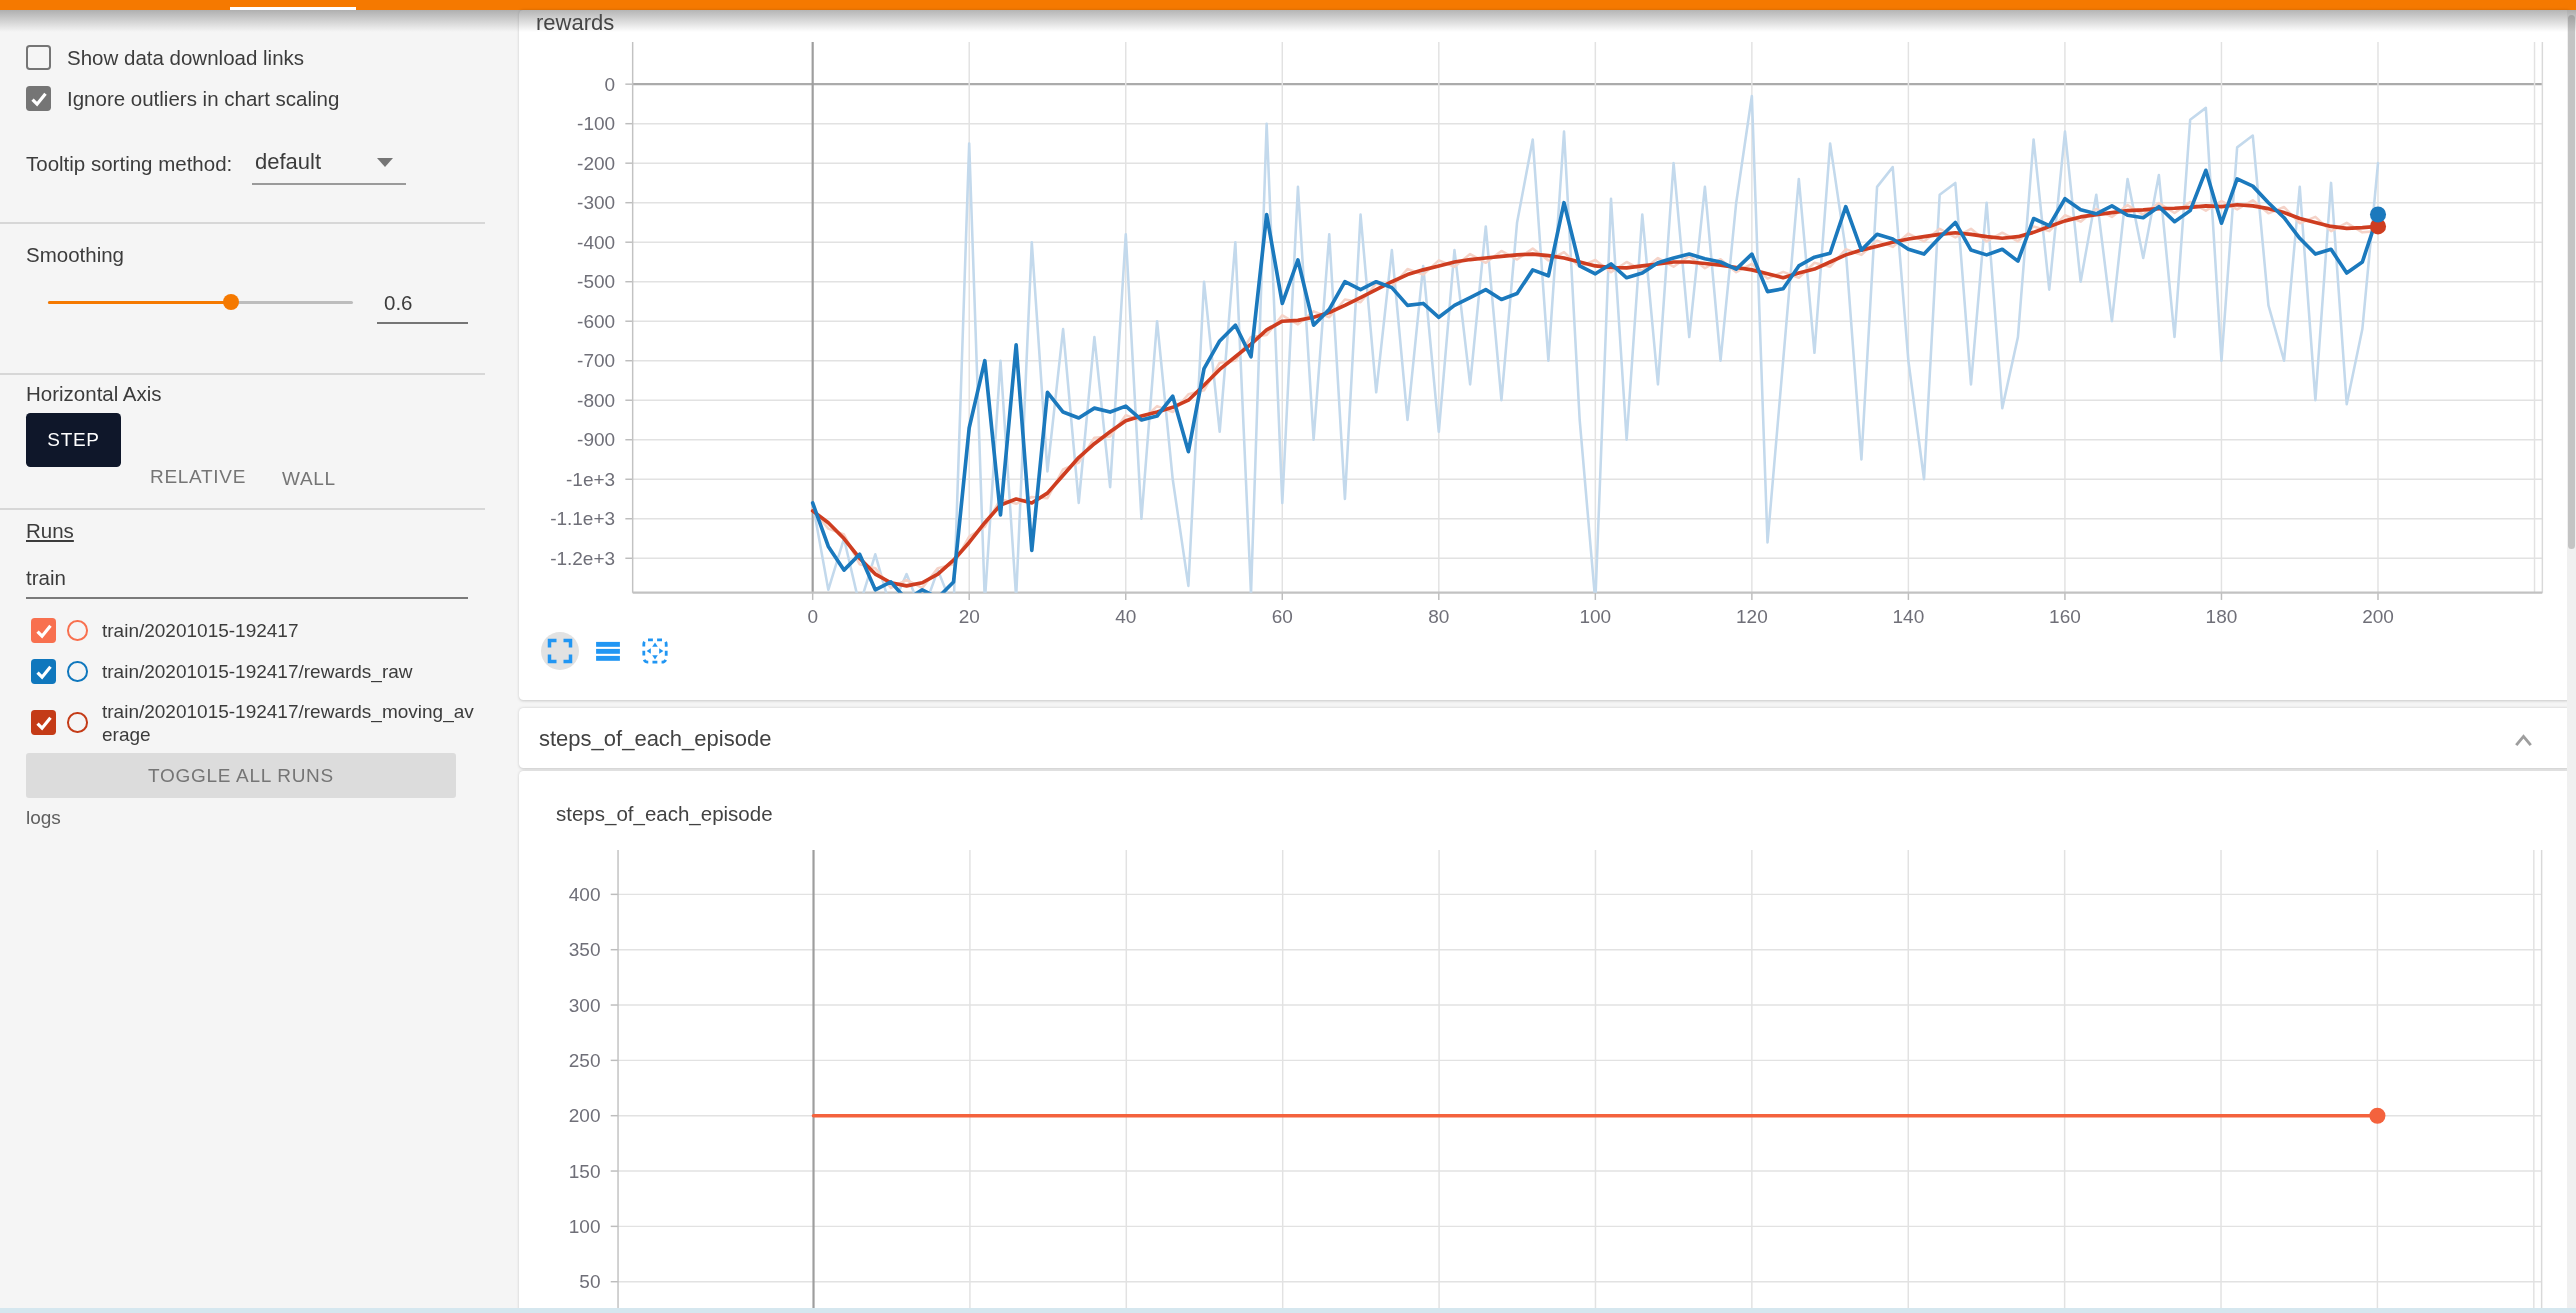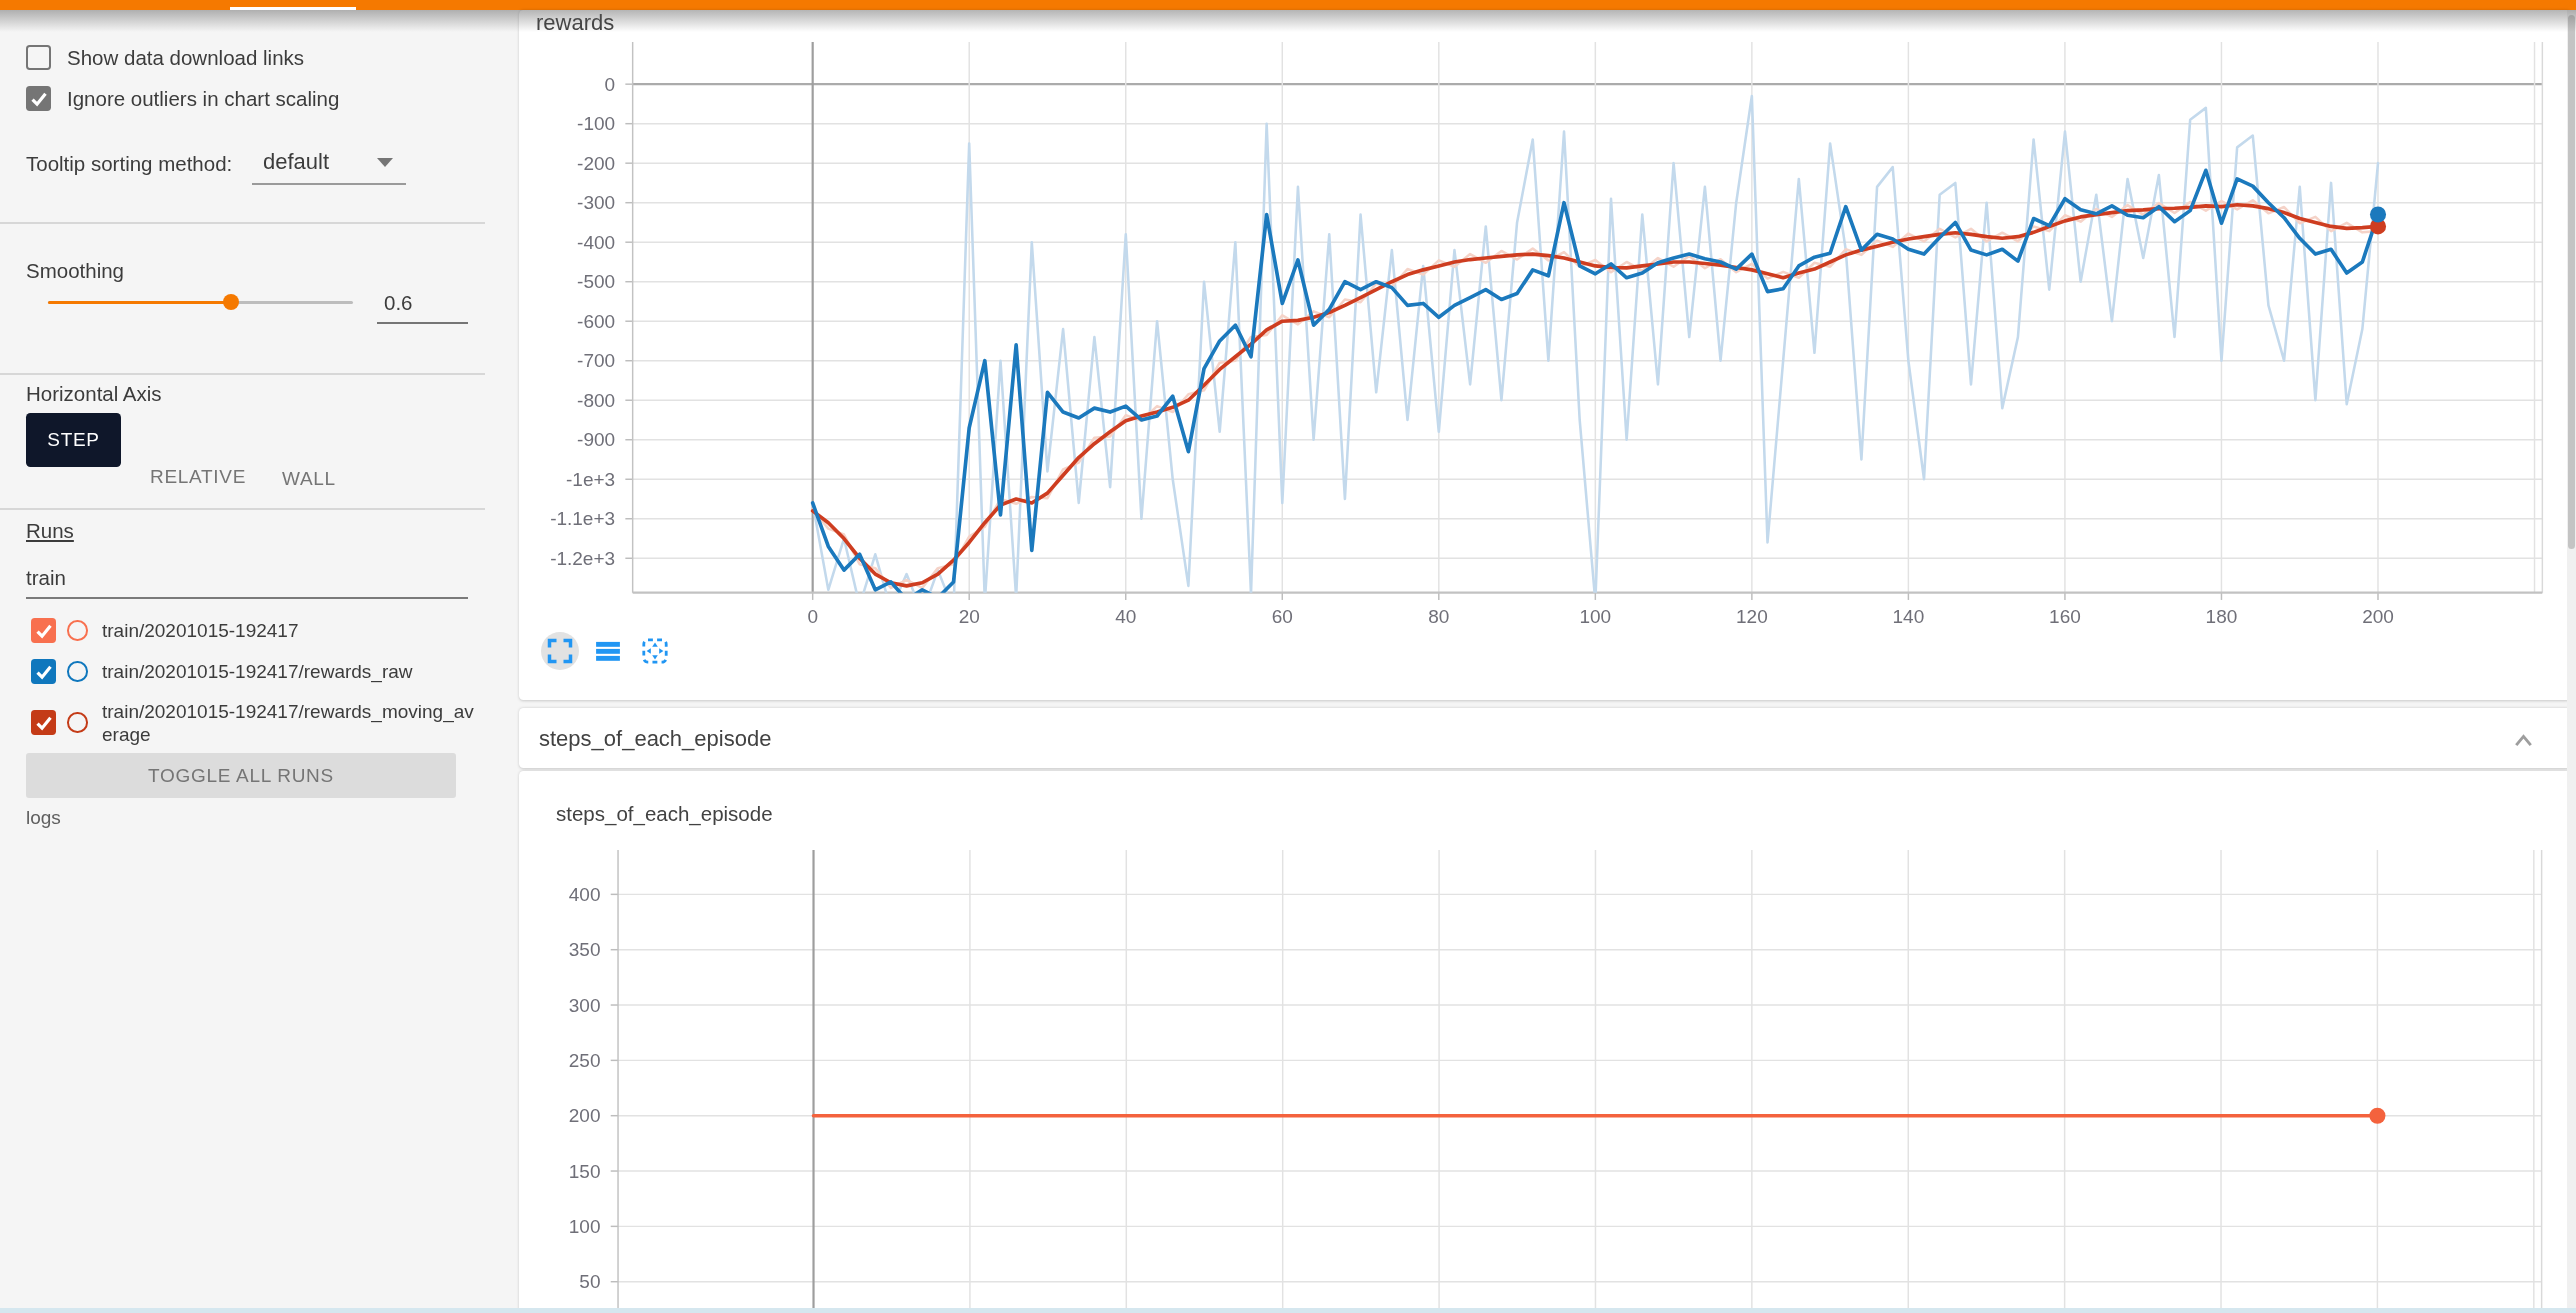--- a/index.html
+++ b/index.html
@@ -56,28 +56,28 @@
       <div class="cbox filled" style="background:#757575;">
         <svg width="22" height="22" viewBox="0 0 34 34">
             <polyline points="7,18 14,25 27,9" fill="none" stroke="#ffffff" stroke-width="5"></polyline>
           </svg>
       </div>
     </div>
     <div class="abs side-label" style="left:67px;top:87px;">Ignore outliers in chart scaling</div>
 
     <div class="abs side-label" style="left:26px;top:152px;">Tooltip sorting method:</div>
     <div class="abs" style="left:255px;top:149px;">
-      <span class="side-label" style="font-size:22px;margin-left:8px;">default</span>
+      <span class="side-label" style="font-size:22px;">default</span>
     </div>
     <div class="abs" style="left:377px;top:158px;width:0;height:0;border-left:8px solid transparent;border-right:8px solid transparent;border-top:9.5px solid #757575;"></div>
     <div class="abs" style="left:252px;top:183px;width:154px;height:1.5px;background:#9a9a9a;"></div>
 
     <div class="abs divider" style="top:222px;"></div>
 
-    <div class="abs side-label" style="left:26px;top:243px;margin-top:16px;">Smoothing</div>
+    <div class="abs side-label" style="left:26px;top:243px;">Smoothing</div>
     <div class="abs" style="left:48px;top:301px;width:305px;height:2.9px;background:#bdbdbd;border-radius:1.5px;"></div>
     <div class="abs" style="left:48px;top:301px;width:183px;height:2.9px;background:#f57900;border-radius:1.5px;"></div>
     <div class="abs" style="left:223px;top:294px;width:16px;height:16px;border-radius:50%;background:#f57900;"></div>
     <div class="abs side-label" style="left:384px;top:291px;">0.6</div>
     <div class="abs" style="left:377px;top:322px;width:91px;height:1.5px;background:#757575;"></div>
 
     <div class="abs divider" style="top:373px;"></div>
 
     <div class="abs side-label" style="left:26px;top:382px;">Horizontal Axis</div>
     <div id="seg-step" class="abs">STEP</div>

